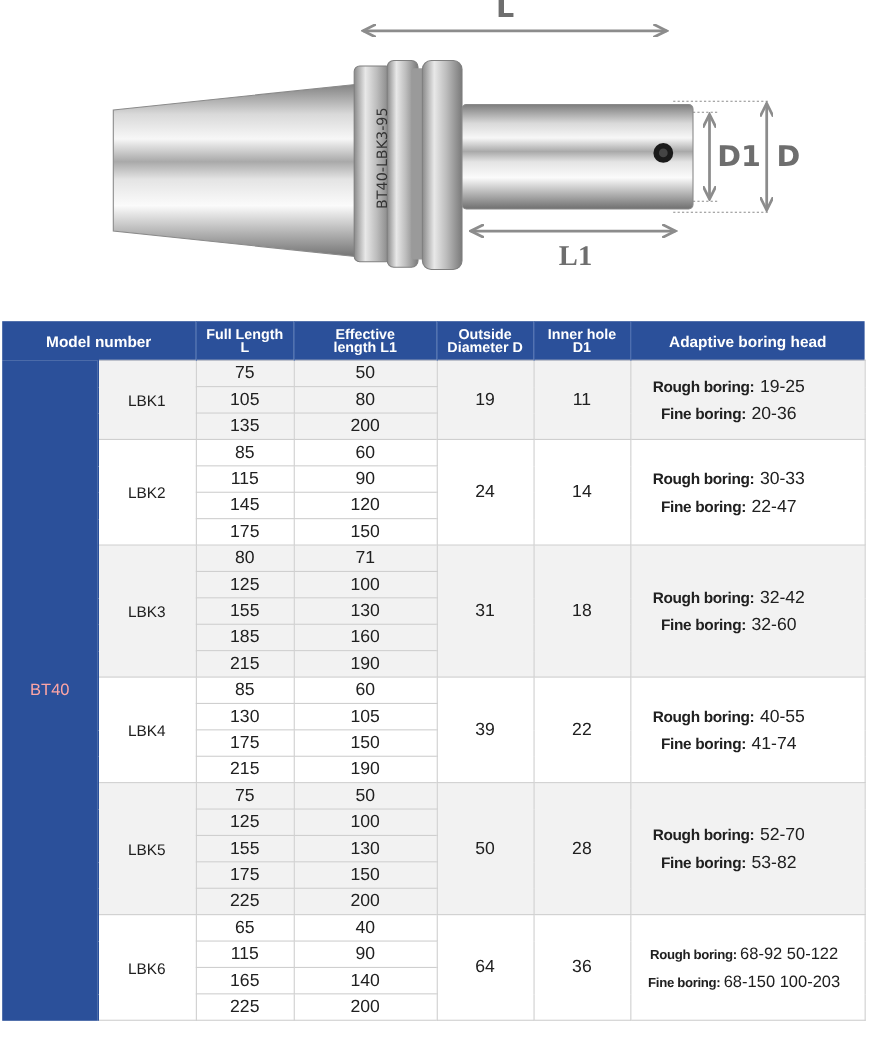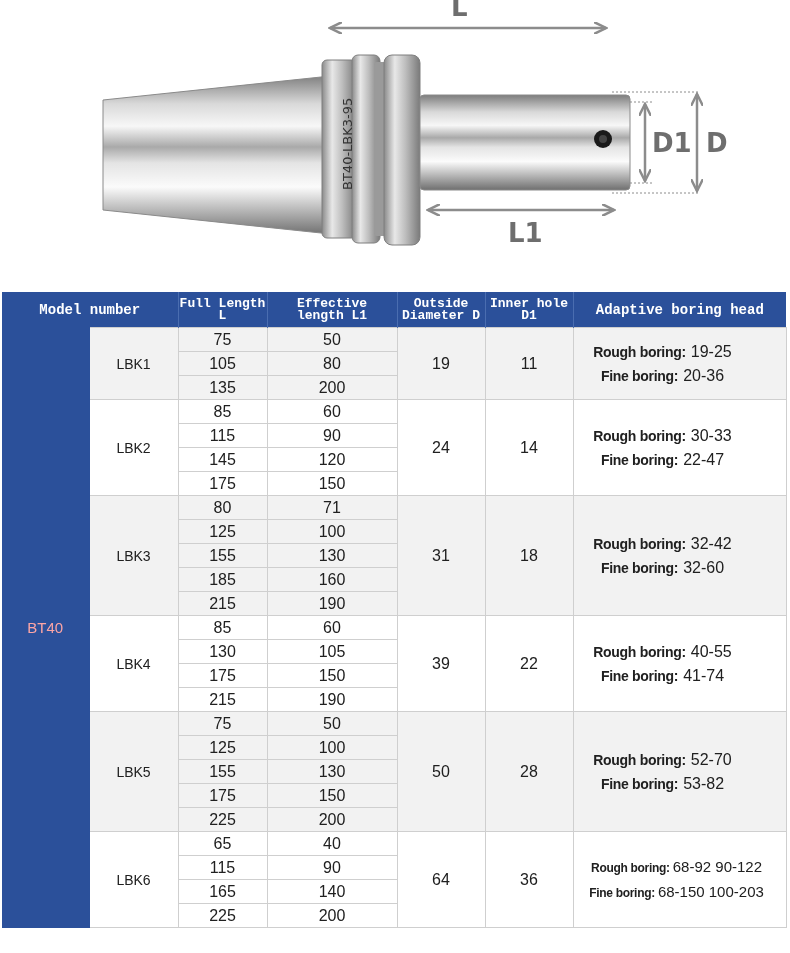--- a/index.html
+++ b/index.html
@@ -5,21 +5,21 @@
   html, body { margin:0; padding:0; background:#ffffff; }
   body { width:790px; height:953px; position:relative; overflow:hidden; font-family:"Liberation Sans", sans-serif; color:#1a1a1a; }
 
   
   .diagram { position:absolute; left:0; top:0; width:790px; height:260px; }
   .diagram svg { position:absolute; left:0; top:0; }
   .dim-label { position:absolute; font-family:"DejaVu Sans", sans-serif; font-weight:bold; color:#6e6e6e; font-size:26px; line-height:26px; }
 
   
   .spec-table { position:absolute; left:2px; top:292px; width:784px; border-collapse:collapse; table-layout:fixed; }
-  .spec-table th { background:#2b509a; color:#ffffff; font-weight:bold; font-size:13px; line-height:12px; height:35px; padding:0; text-align:center; border-right:1px solid #4a6db0;font-family:Liberation Mono, monospace; }
+  .spec-table th { background:#2b509a; color:#ffffff; font-weight:bold; font-size:13px; line-height:12px; height:35px; padding:0; text-align:center; border-right:1px solid #4a6db0; }
   .spec-table th.big { font-size:14px; }
   .spec-table th:last-child { border-right:none; }
   .spec-table td { border:1px solid #cfcfcf; text-align:center; font-size:15px; padding:0; height:23px; color:#202020; }
   .spec-table td.series { background:#2b509a; color:#fca5a5; font-size:15px; border:none; border-right:1px solid #2b509a; }
   .spec-table td.model { font-size:14px; }
   .spec-table tr.g-gray td:not(.series) { background:#f2f2f2; }
   .spec-table tr.g-white td:not(.series) { background:#ffffff; }
   .spec-table td.num { font-size:16px; }
   .spec-table td.boring { font-size:14px; line-height:24px; }
   .boring .lbl { font-weight:bold; font-size:14px; letter-spacing:-0.3px; }
@@ -77,21 +77,21 @@
     <line x1="612" y1="92" x2="700" y2="92" stroke="#8c8c8c" stroke-width="1" stroke-dasharray="2,2"></line>
     <line x1="612" y1="193" x2="700" y2="193" stroke="#8c8c8c" stroke-width="1" stroke-dasharray="2,2"></line>
     <line x1="630" y1="102" x2="652" y2="102" stroke="#8c8c8c" stroke-width="1" stroke-dasharray="2,2"></line>
     <line x1="630" y1="183" x2="652" y2="183" stroke="#8c8c8c" stroke-width="1" stroke-dasharray="2,2"></line>
 
     <line x1="645" y1="104" x2="645" y2="181" stroke="#8c8c8c" stroke-width="2.5" marker-start="url(#arrowA)" marker-end="url(#arrowA)"></line>
 
     <line x1="697" y1="94" x2="697" y2="191" stroke="#8c8c8c" stroke-width="2.5" marker-start="url(#arrowA)" marker-end="url(#arrowA)"></line>
   </svg>
   <span class="dim-label" style="left:451px;top:-6px;">L</span>
-  <span class="dim-label" style="left:508px;top:220px;">L1</span>
+  <span class="dim-label" style="left:508px;top:220px;font-family:Liberation Serif, serif;">L1</span>
   <span class="dim-label" style="left:652px;top:130px;">D1</span>
   <span class="dim-label" style="left:706px;top:130px;">D</span>
 </div>
 
 <table class="spec-table">
   <colgroup>
     <col style="width:87px">
       <col style="width:89px">
       <col style="width:89px">
       <col style="width:130px">
@@ -230,21 +230,21 @@
         <td class="num">225</td>
         <td class="num">200</td>
       </tr>
       <tr class="g-white">
         <td class="model" rowspan="4">LBK6</td>
         <td class="num">65</td>
         <td class="num">40</td>
         <td class="num" rowspan="4">64</td>
         <td class="num" rowspan="4">36</td>
         <td class="boring wide" rowspan="4">
-          <span class="line"><span class="lbl">Rough boring:</span><span class="val">68-92 90-122</span></span>
+          <span class="line"><span class="lbl">Rough boring:</span><span class="val">68-92 50-122</span></span>
           <span class="line"><span class="lbl">Fine boring:</span><span class="val">68-150 100-203</span></span>
         </td>
       </tr>
       <tr class="g-white">
         <td class="num">115</td>
         <td class="num">90</td>
       </tr>
       <tr class="g-white">
         <td class="num">165</td>
         <td class="num">140</td>

